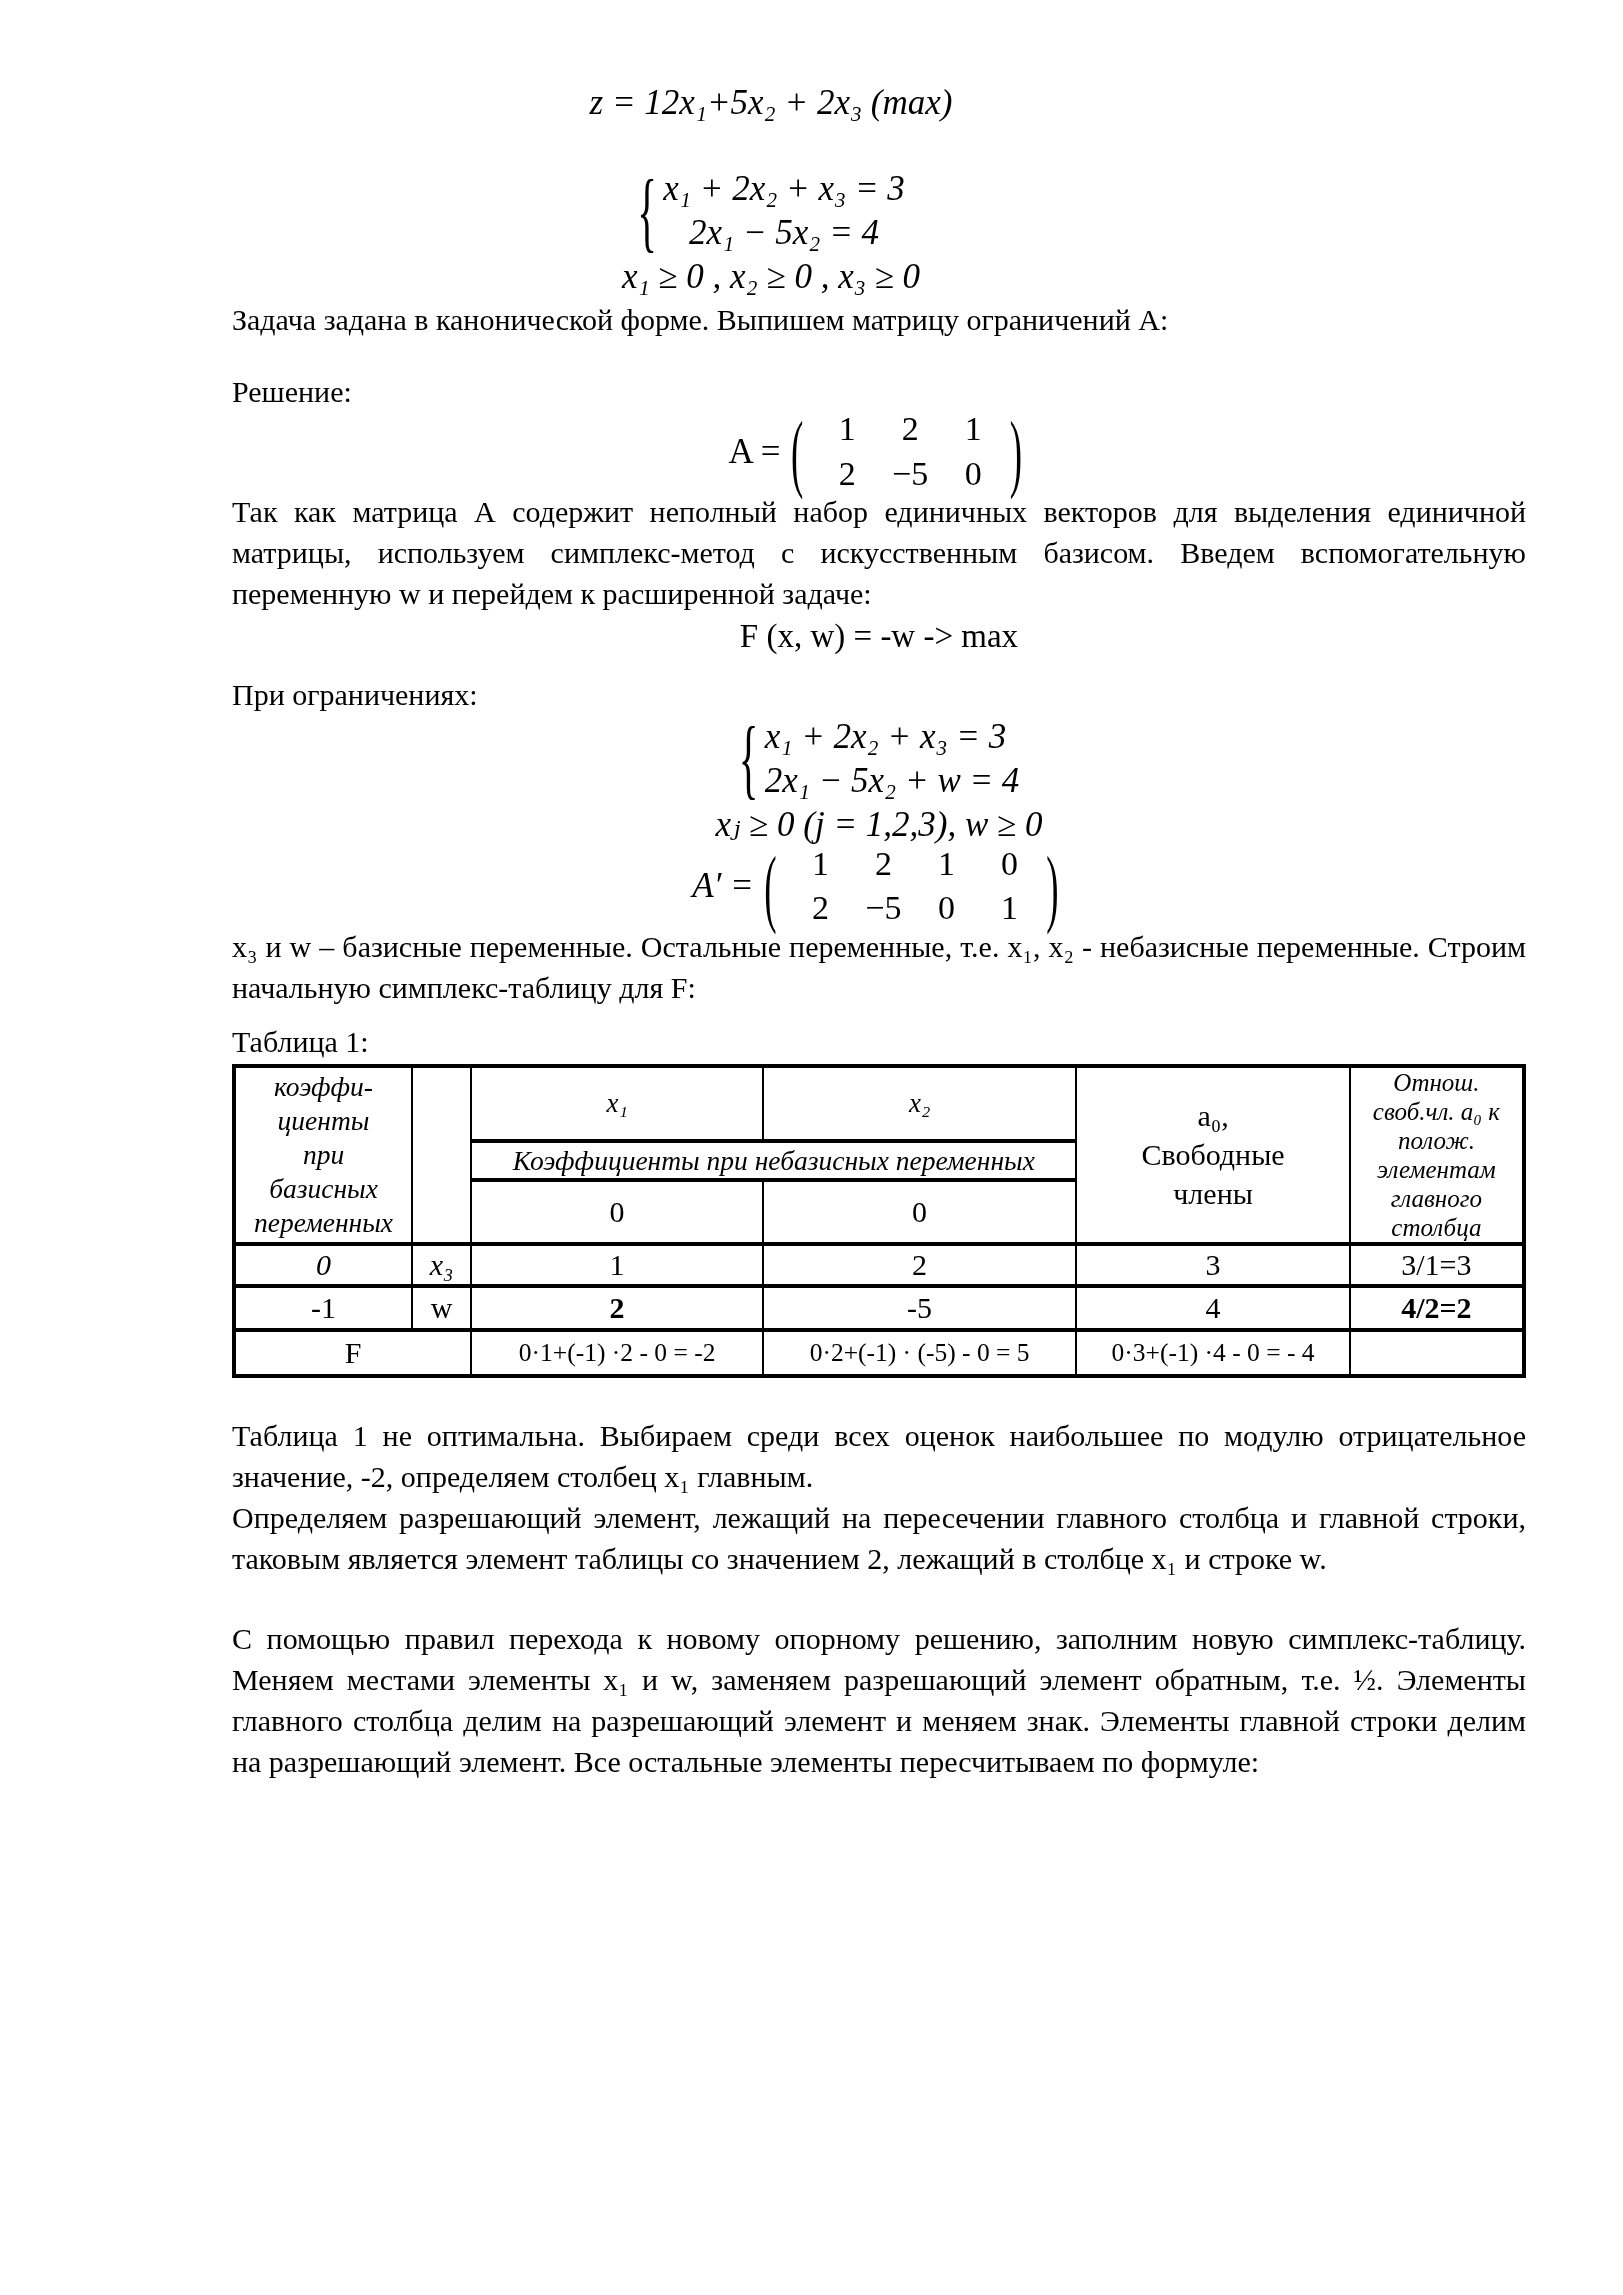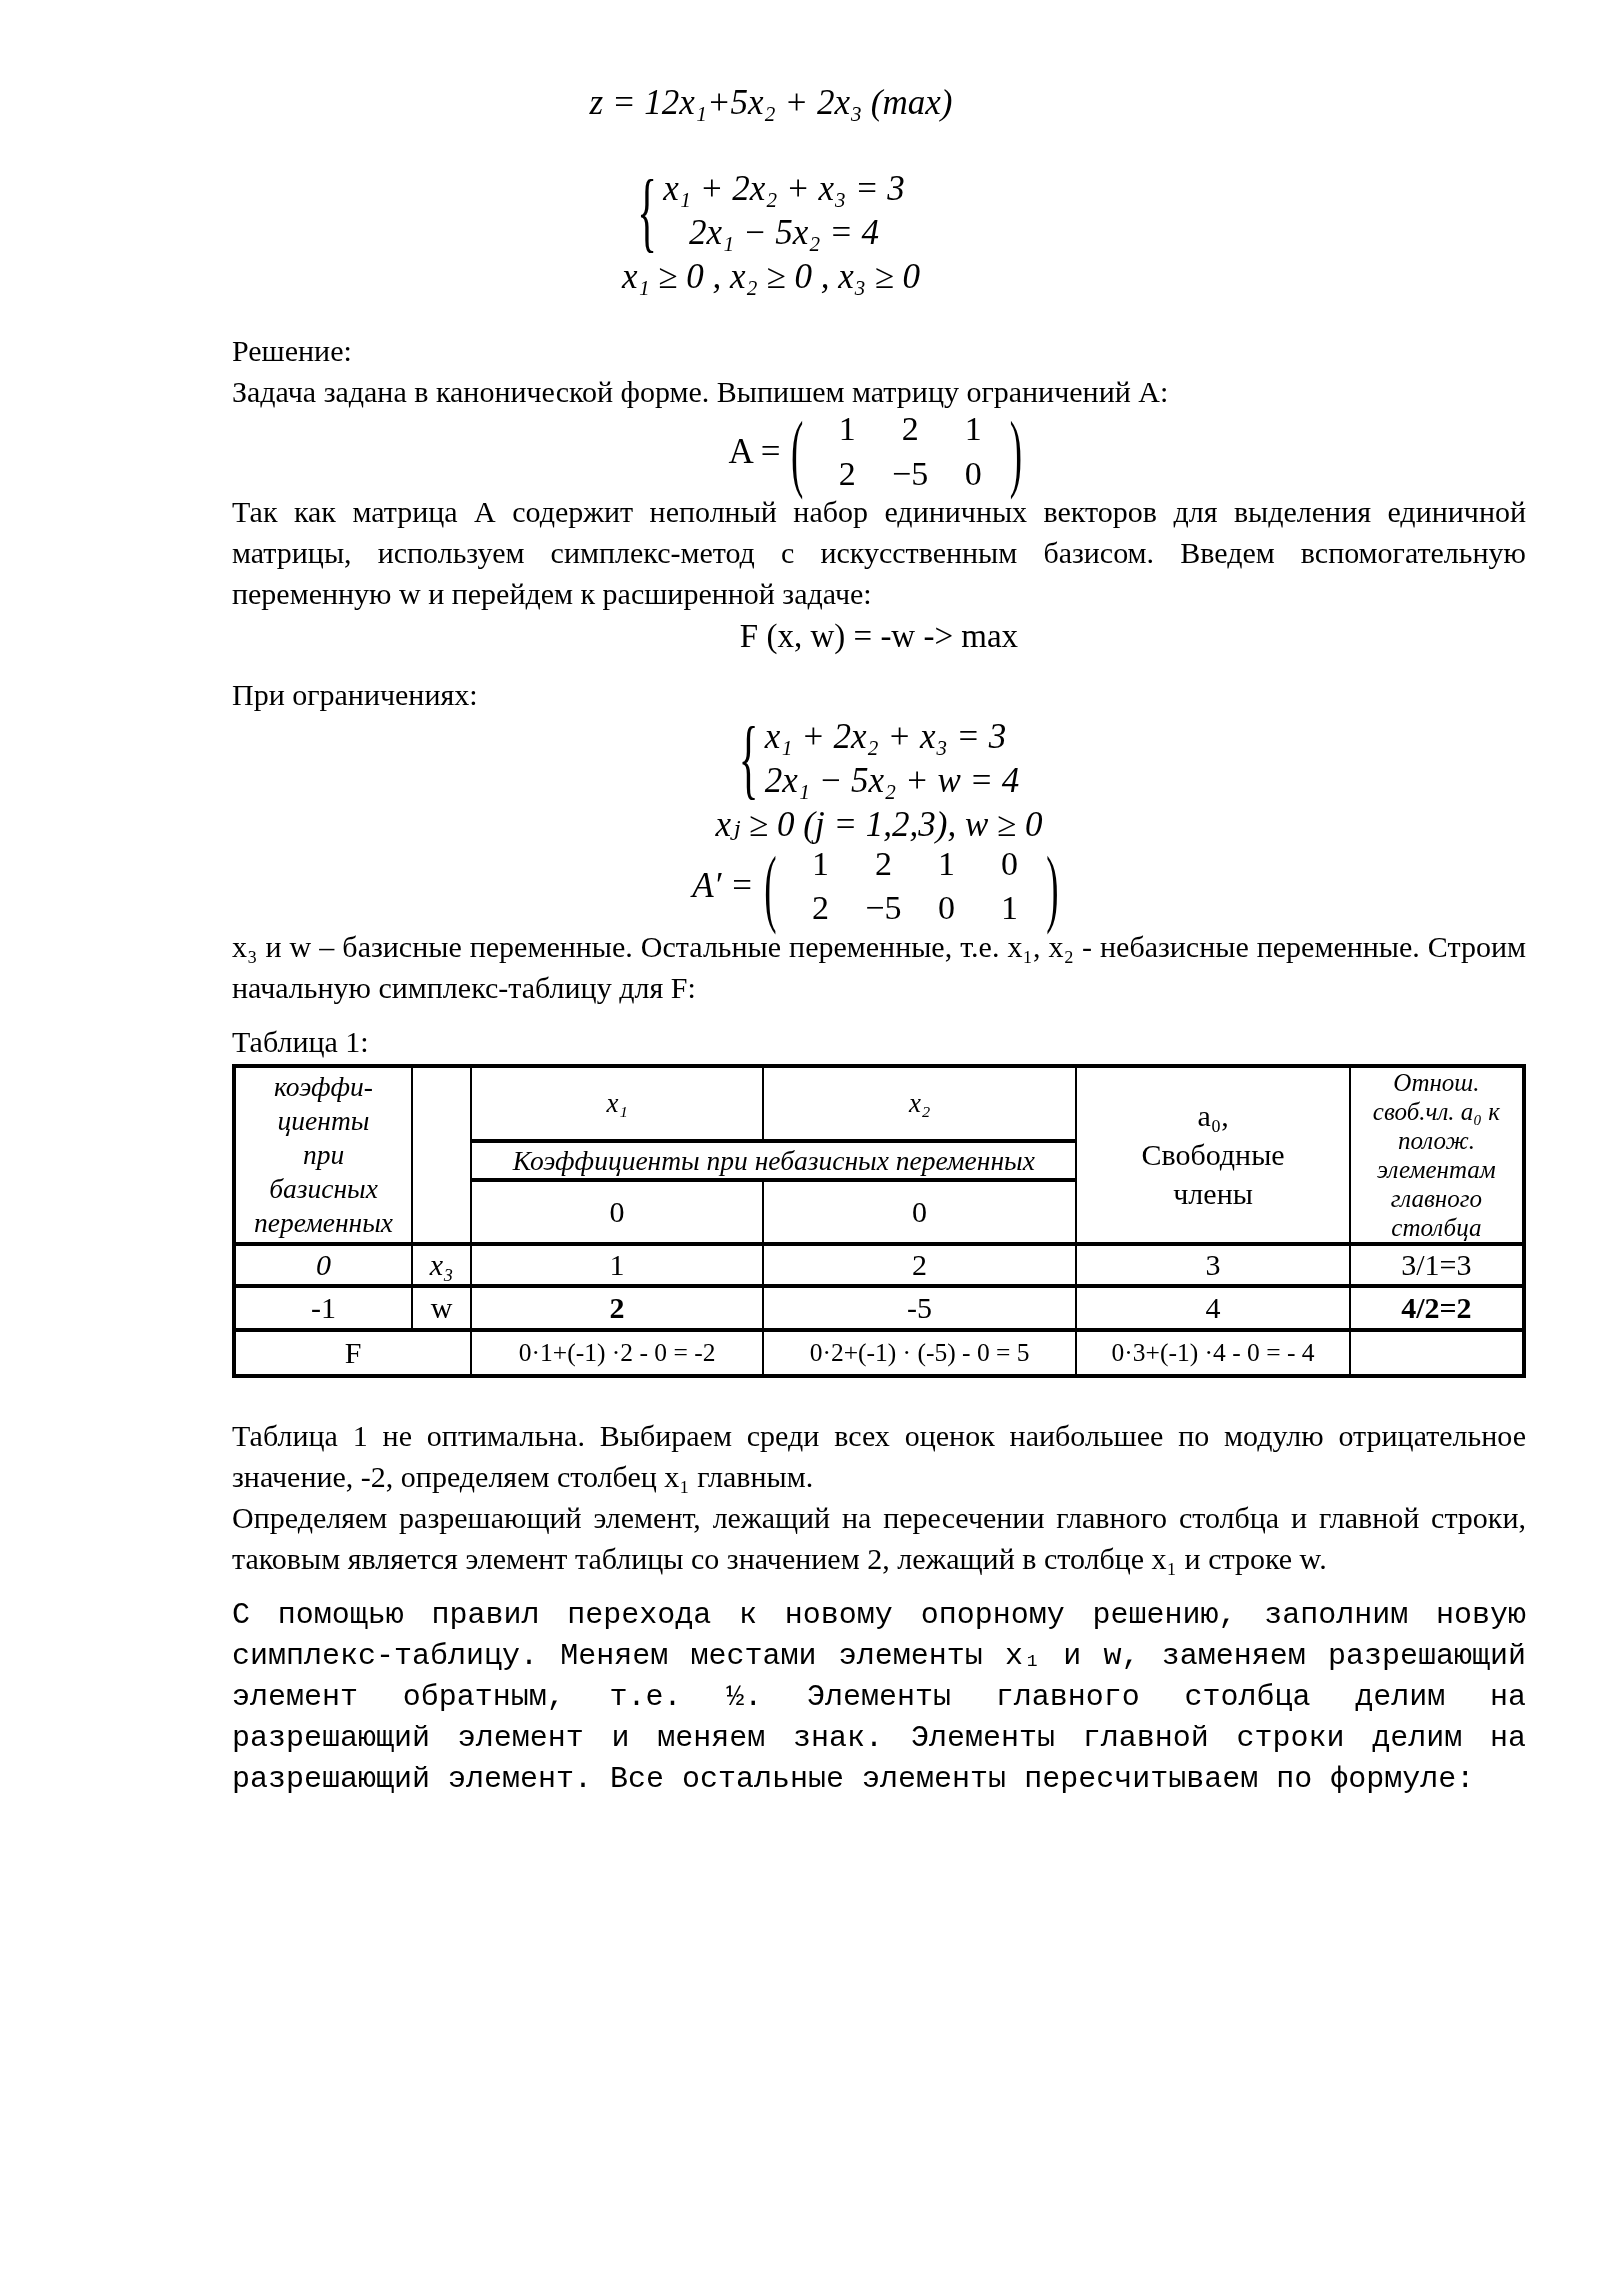--- a/index.html
+++ b/index.html
@@ -52,41 +52,41 @@
   .row-h1 td{height:42px;}
   .row-h2 td{height:44px;}
   .row-hf td{height:46px;}
   .fexpr{font-size:25.5px;}
   
   .mt-sol{margin-top:31px;}
   .mt-f{margin-top:0px;}
   .mt-constr{margin-top:15.7px;}
   .mt-caption{margin-top:13px;}
   .mt-p8{margin-top:37px;}
-  .mt-p11{margin-top:16px;font-family:Liberation Mono, monospace;}
+  .mt-p11{margin-top:39px;}
 </style>
 </head>
 <body>
 
 <div class="page">
 
   <div class="top-formulas">
     <div class="f-line">z = 12x₁+5x₂ + 2x₃ (max)</div>
     <div class="sys">
       <span class="brace">{</span>
       <div class="lines centered">
         <div>x₁ + 2x₂ + x₃ = 3</div>
         <div>2x₁ − 5x₂ = 4</div>
       </div>
     </div>
     <div class="f-line">x₁ ≥ 0 , x₂ ≥ 0 , x₃ ≥ 0</div>
   </div>
 
+  <p class="p left">Задача задана в канонической форме. Выпишем матрицу ограничений А:</p>
   <p class="p left mt-sol">Решение:</p>
-  <p class="p left">Задача задана в канонической форме. Выпишем матрицу ограничений А:</p>
 
   <div class="matrix-row">
     <span class="m-label">A =</span>
     <span class="paren">(</span>
     <span class="m-grid cols3">
       <span>1</span>
       <span>2</span>
       <span>1</span>
       <span>2</span>
       <span>−5</span>

